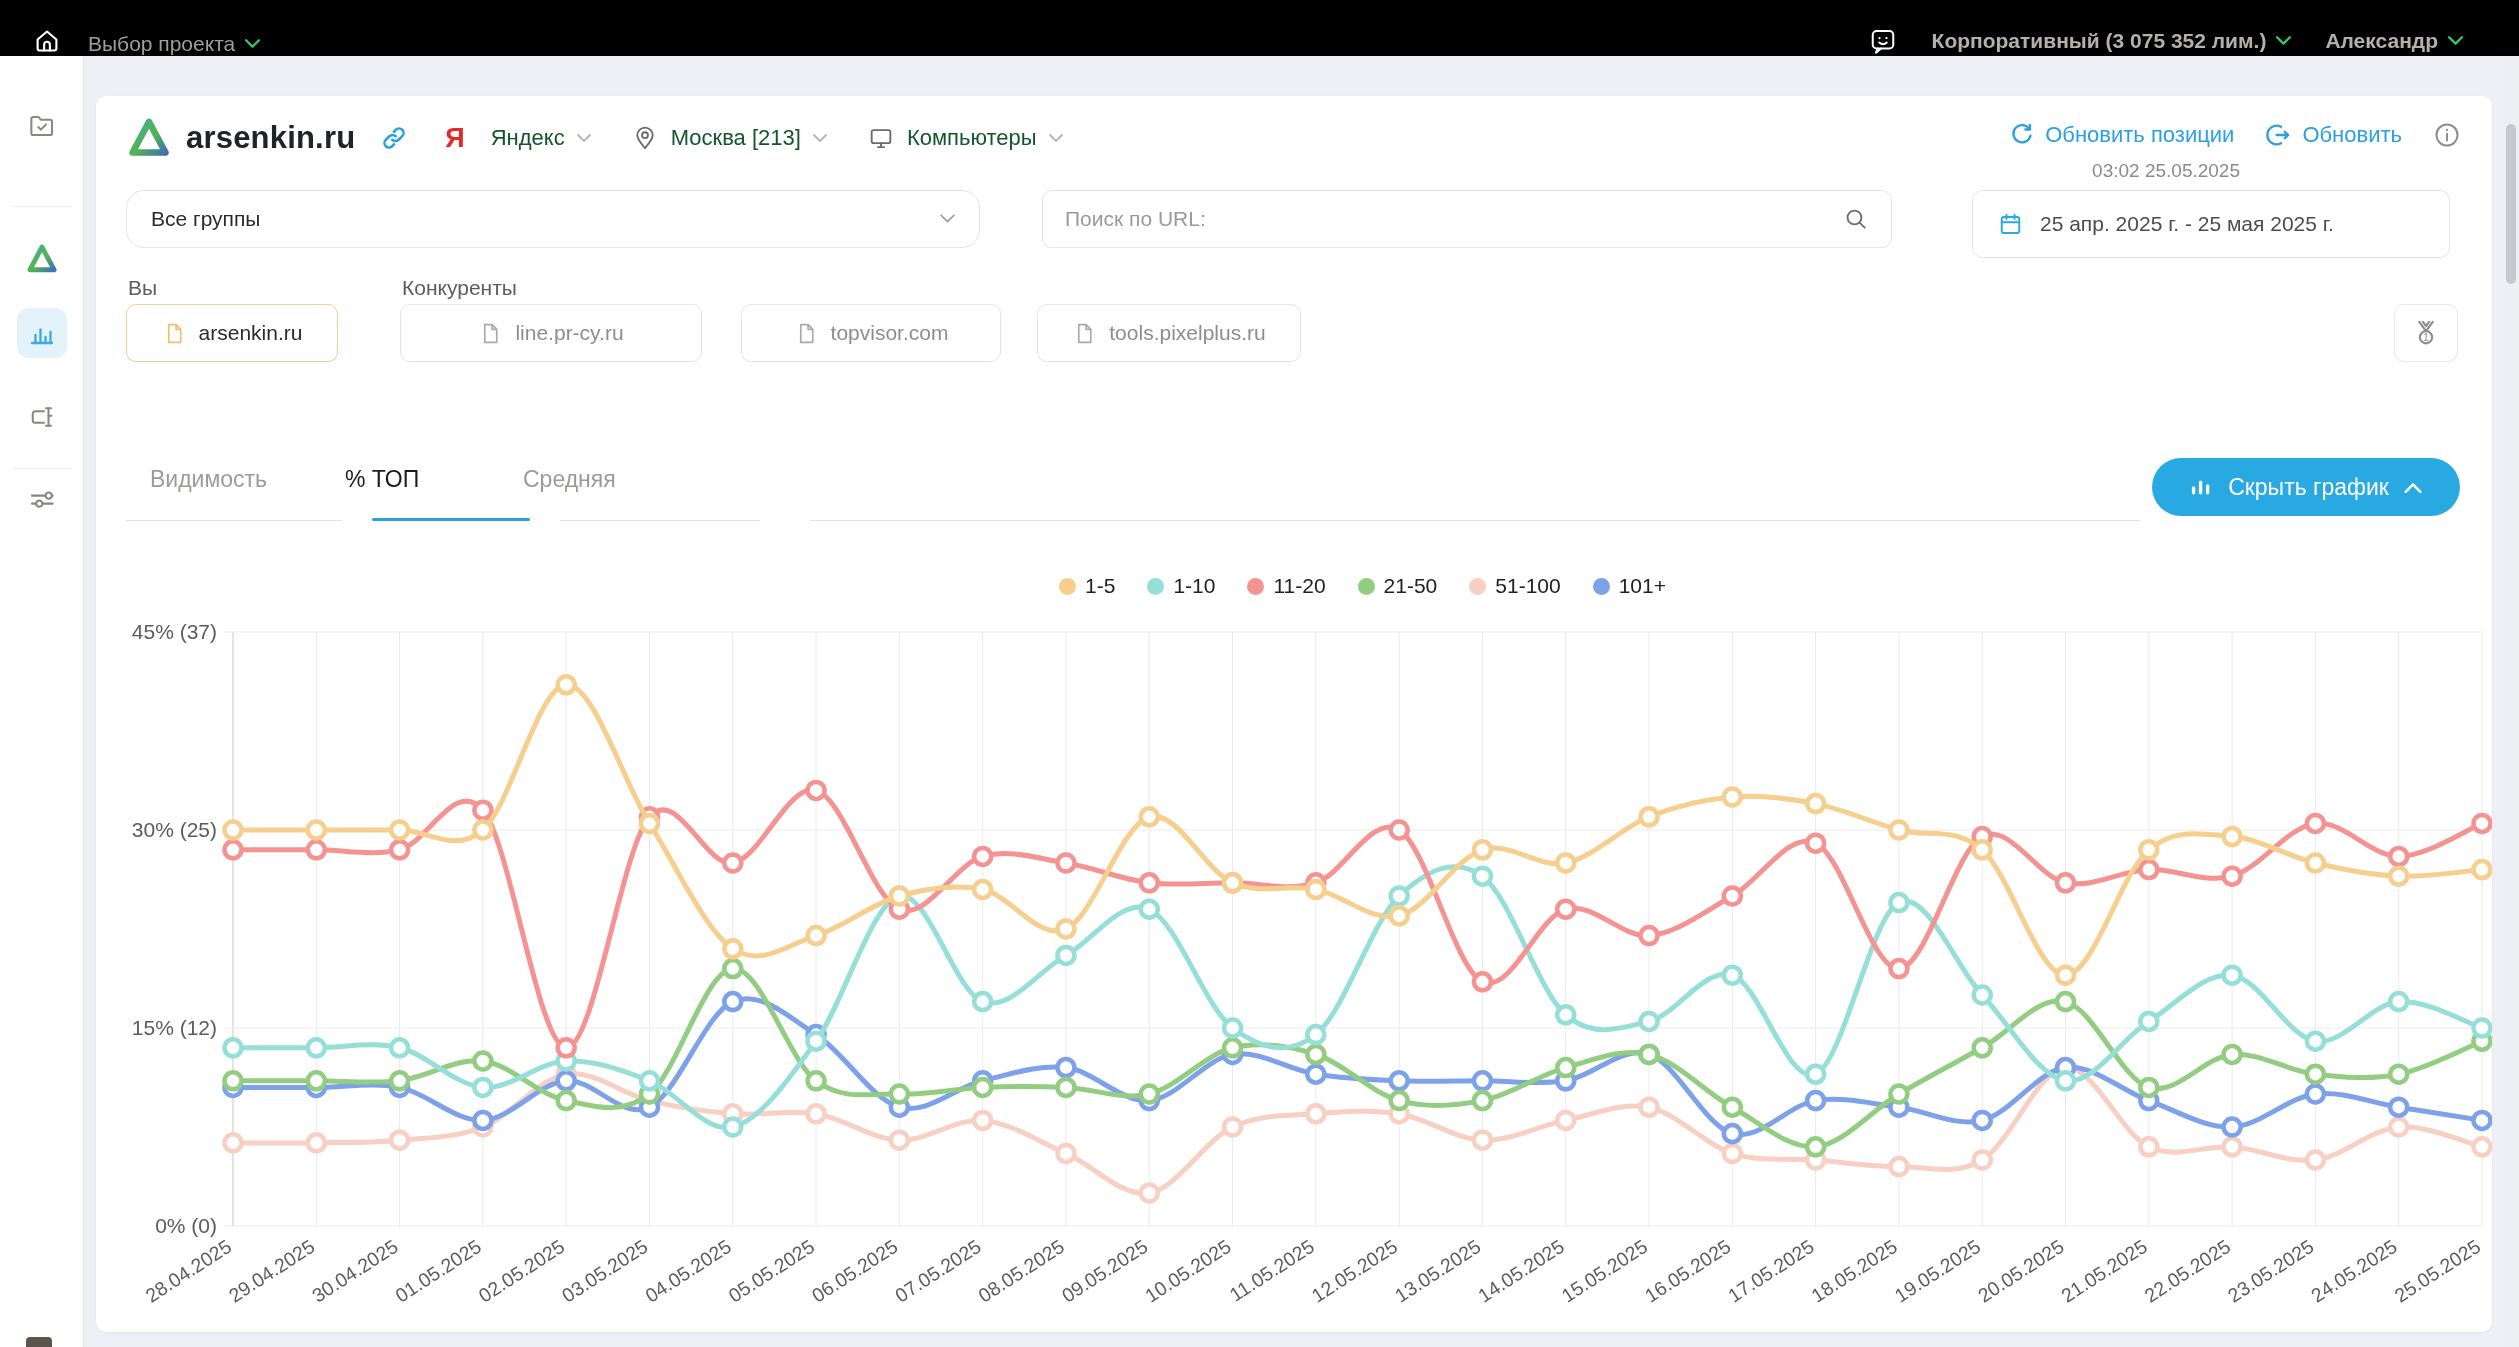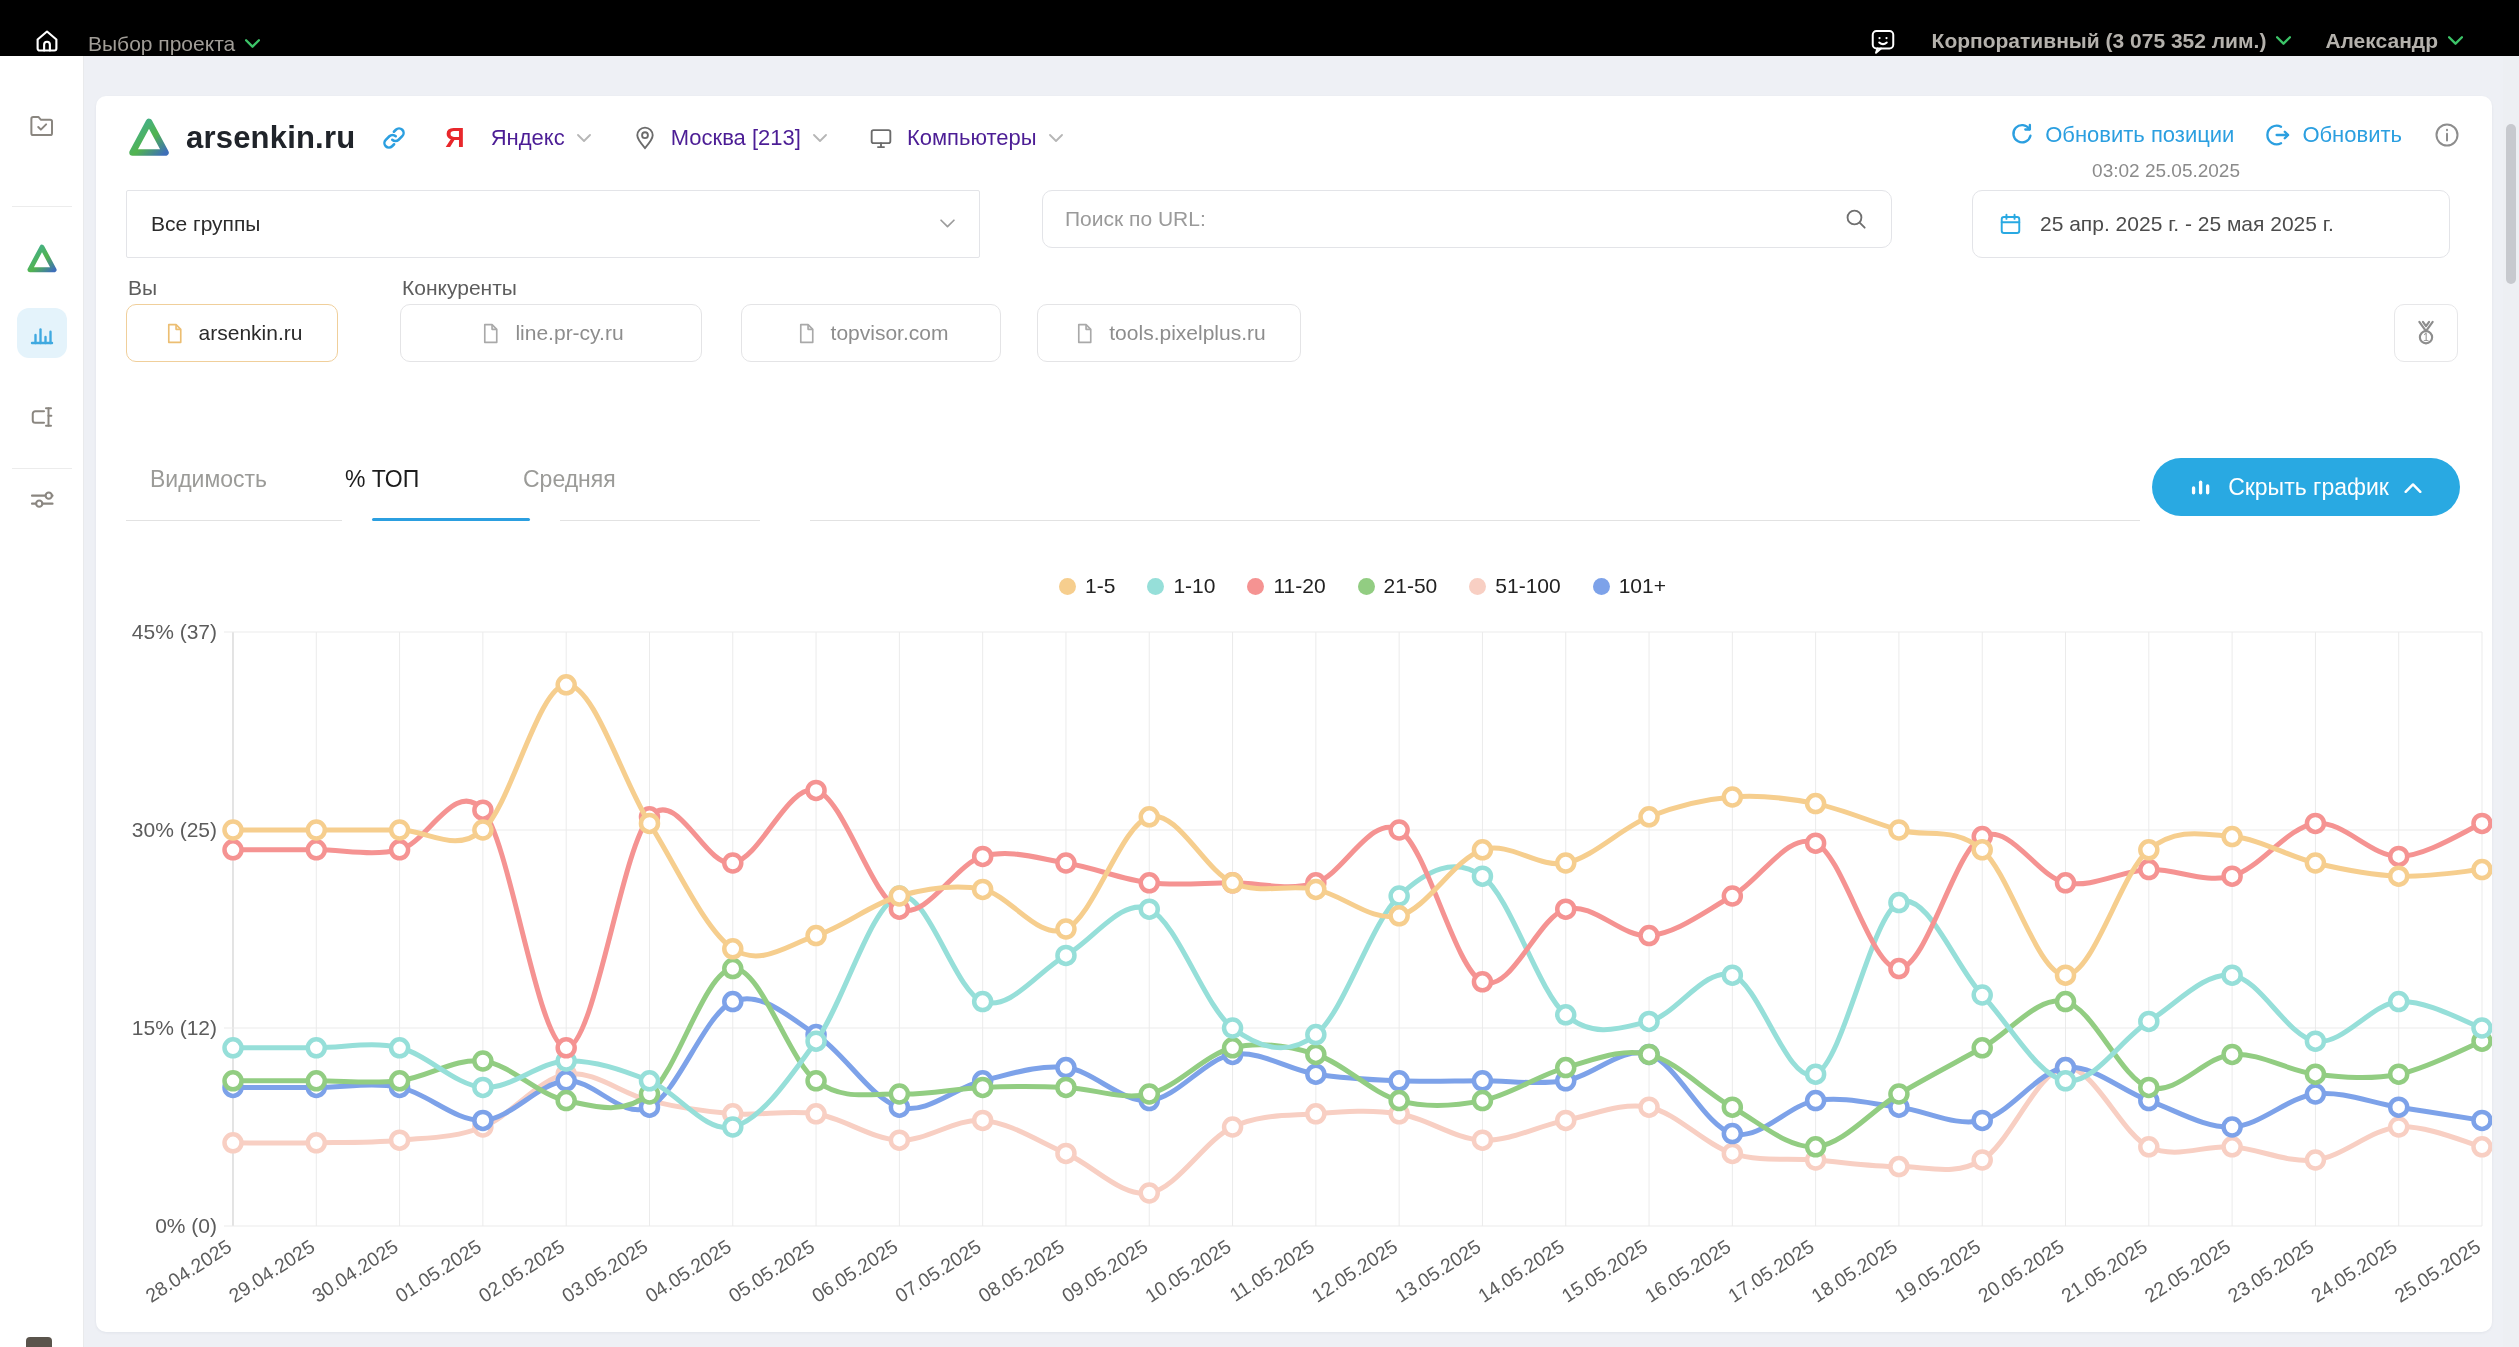--- a/index.html
+++ b/index.html
@@ -27,30 +27,30 @@
   
   .card { position:absolute; left:96px; top:96px; width:2396px; height:1236px; background:#fff; border-radius:10px; box-shadow:0 1px 3px rgba(25,30,60,.06); z-index:2;padding-left:12px; }
 
   
   .site-row { position:absolute; left:30px; top:18px; height:48px; display:flex; align-items:center; }
   .site-logo { width:46px; height:46px; }
   .site-title { margin-left:14px; font-size:31px; font-weight:700; color:#20242a; letter-spacing:.2px; }
   .link-ic { margin-left:24px; width:30px; height:30px; cursor:pointer; }
   .ya-letter { margin-left:36px; font-size:27px; font-weight:700; color:#e8272b; }
   .sel-group { display:flex; align-items:center; gap:12px; cursor:pointer; }
-  .sel-group .lbl { font-size:22px; color:#4c1d95; }
+  .sel-group .lbl { font-size:22px; color:#14532d; }
   .m-l { margin-left:26px; }
   .m-l-lg { margin-left:40px; }
   .header-actions { position:absolute; top:24px; right:30px; display:flex; align-items:center; gap:30px; }
   .act { display:flex; align-items:center; gap:10px; cursor:pointer; }
   .act span { font-size:22px; color:#2b9fe0; }
   .timestamp { position:absolute; top:64px; right:252px; font-size:19px; color:#8b8b8b; }
 
   
-  .group-select { position:absolute; left:30px; top:94px; width:854px; height:68px; border:1px solid #e3e4e8; border-radius:2px; display:flex; align-items:center; padding:0 24px; cursor:pointer; background:#fff; }
+  .group-select { position:absolute; left:30px; top:94px; width:854px; height:58px; border:1px solid #e3e4e8; border-radius:18px; display:flex; align-items:center; padding:0 24px; cursor:pointer; background:#fff; }
   .group-select span { font-size:21px; color:#2b2b2b; }
   .group-select .chev { margin-left:auto; }
   .search-box { position:absolute; left:946px; top:94px; width:850px; height:58px; border:1px solid #e3e4e8; border-radius:10px; display:flex; align-items:center; padding:0 22px; background:#fff; }
   .search-box input { flex:1; border:none; outline:none; font-size:21px; color:#444; font-family:inherit; }
   .search-box input::placeholder { color:#9a9a9a; }
   .date-box { position:absolute; left:1876px; top:94px; width:478px; height:68px; border:1px solid #e3e4e8; border-radius:10px; display:flex; align-items:center; gap:16px; padding:0 24px; cursor:pointer; background:#fff; }
   .date-box span { font-size:21px; color:#4c4c4c; }
 
   
   .chips-label { position:absolute; top:180px; font-size:21px; color:#5d5d5d; }

